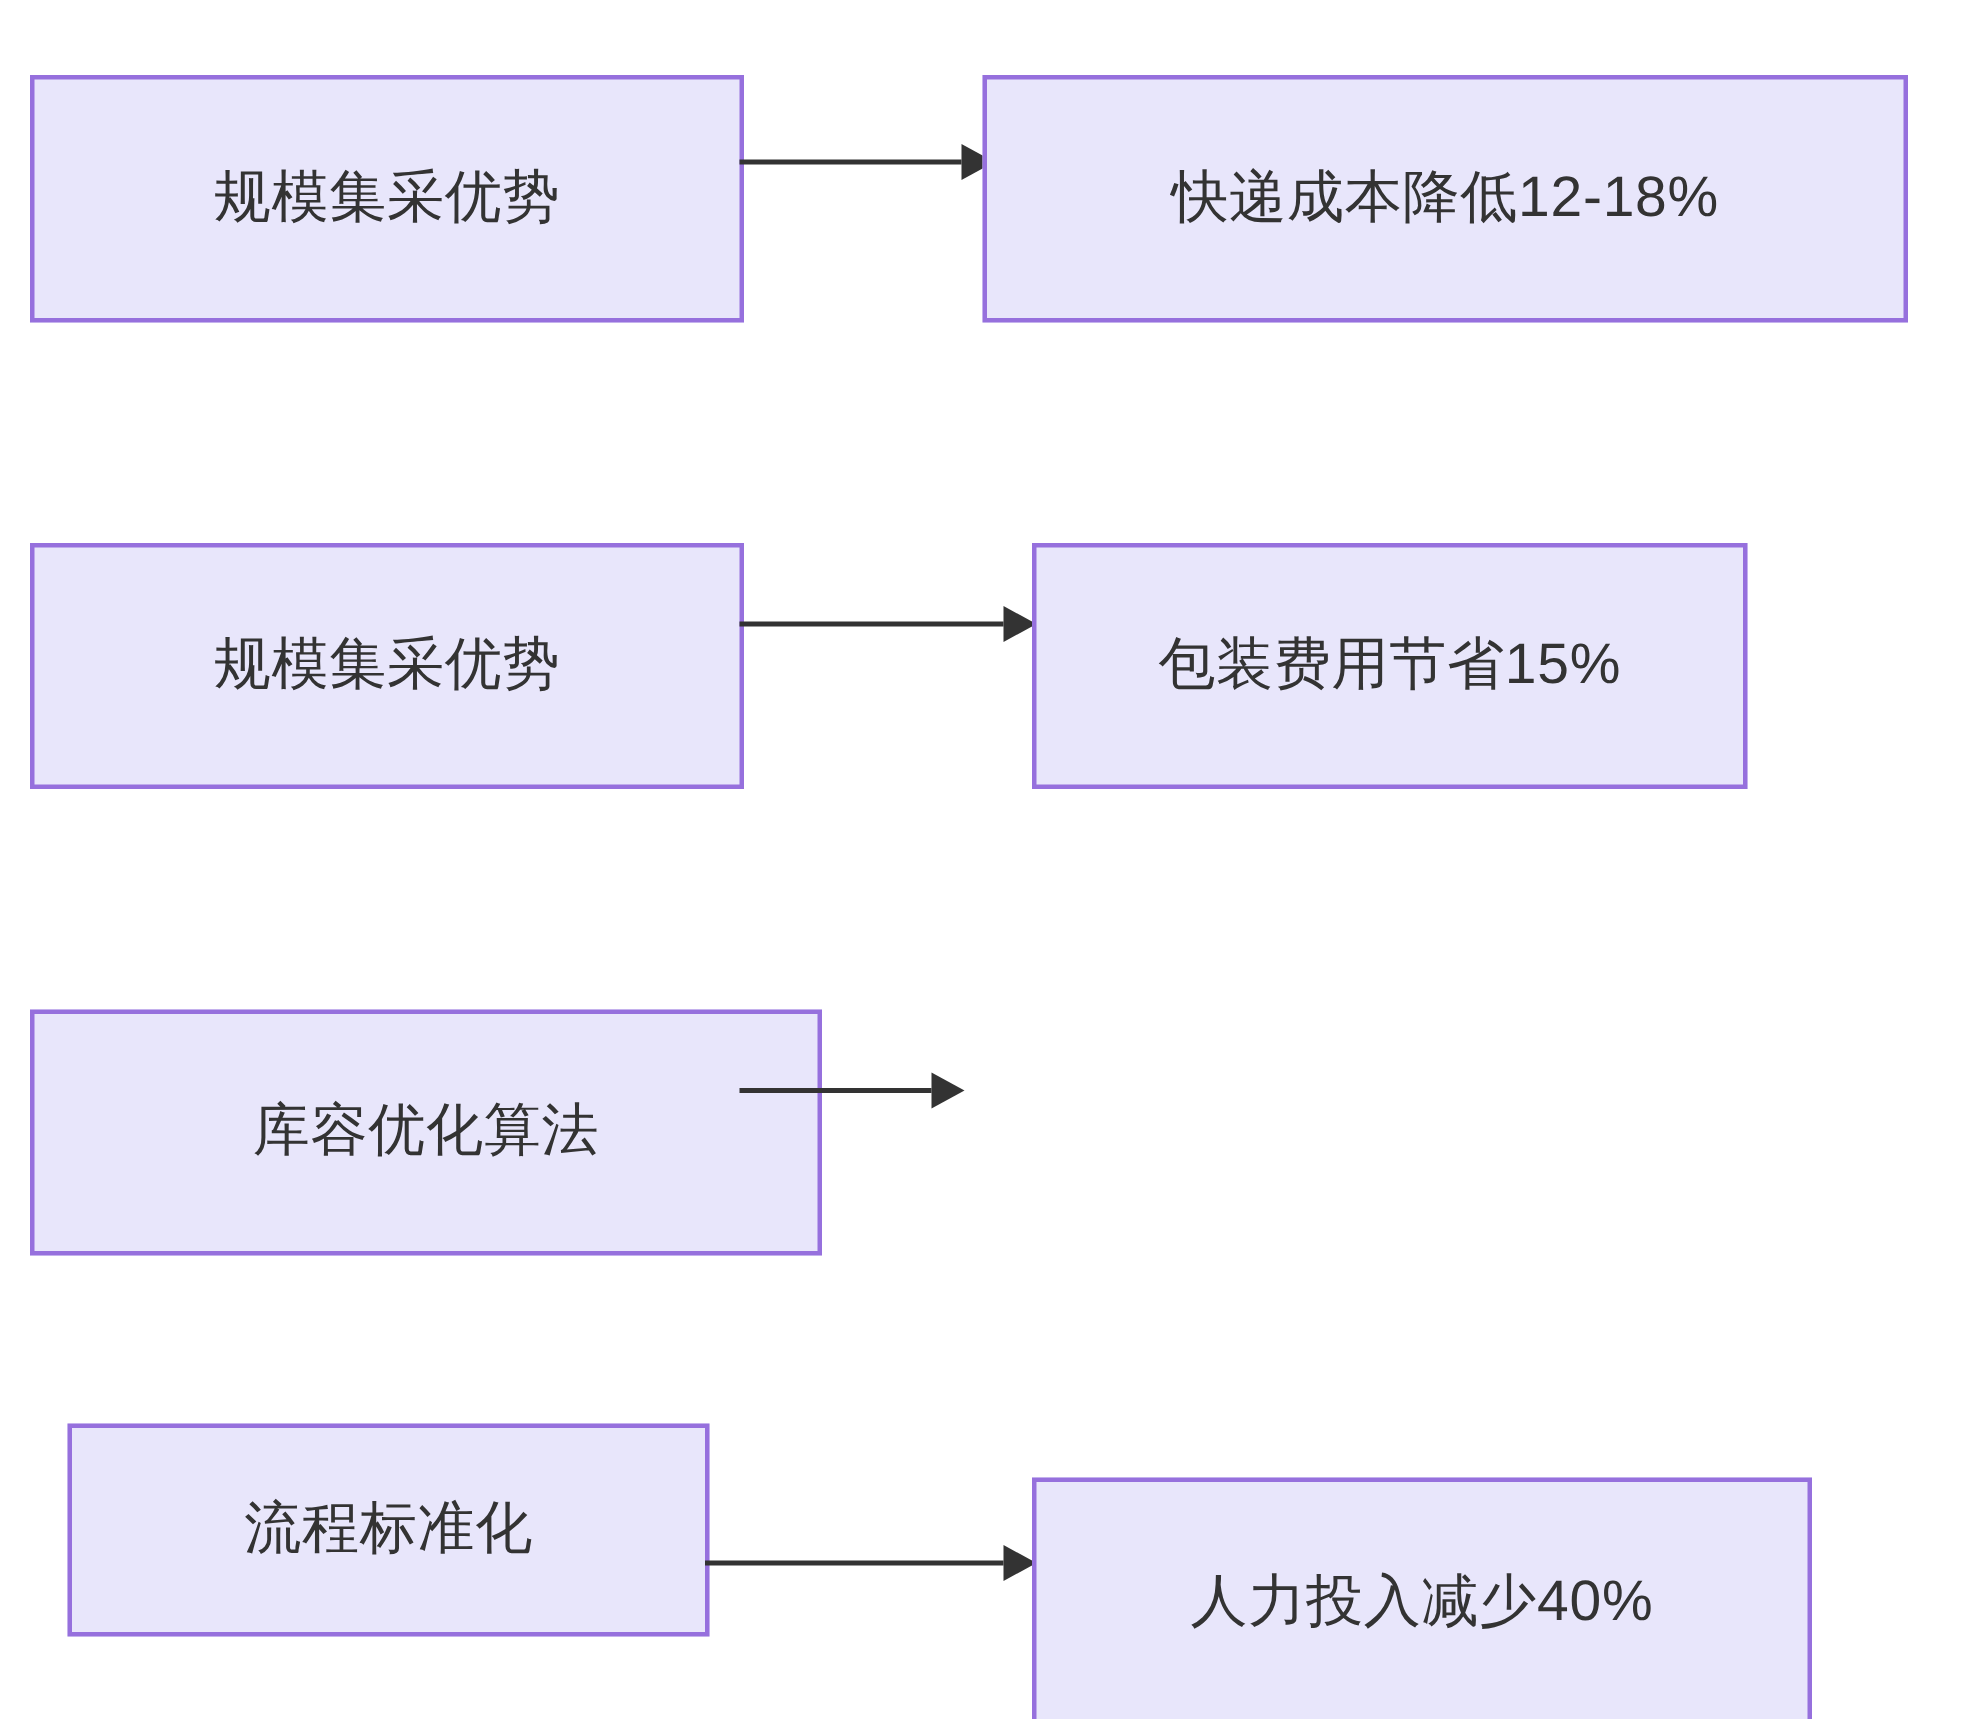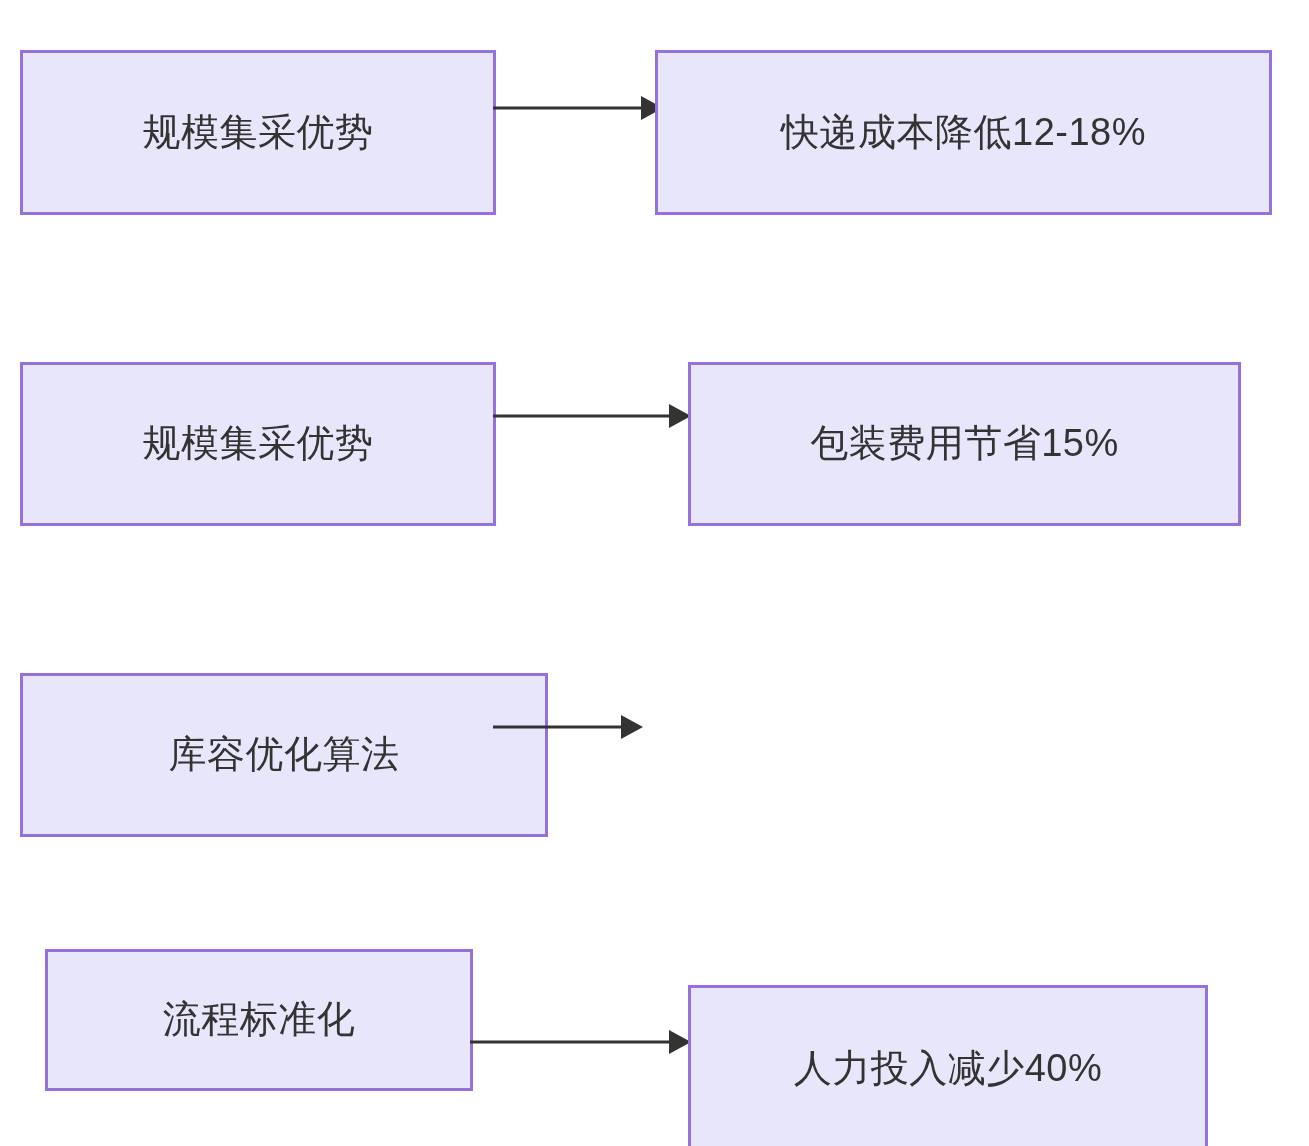--- a/index.html
+++ b/index.html
@@ -68,21 +68,21 @@
 
   <div class="node" style="left:20px; top:334px; width:476px; height:164px;">
     <span class="node-label">规模集采优势</span>
   </div>
 
   <svg class="edge" style="left:493px; top:396px; width:198px; height:40px;" viewBox="0 0 198 40">
     <line class="edge-line" x1="0" y1="20" x2="176" y2="20"></line>
     <polygon class="edge-head" points="176,8 198,20 176,32"></polygon>
   </svg>
 
-  <div class="node" style="left:688px; top:334px; width:553px; height:164px;">
+  <div class="node" style="left:688px; top:334px; width:477px; height:164px;">
     <span class="node-label">包装费用节省15%</span>
   </div>
 
   <div class="node" style="left:20px; top:645px; width:528px; height:164px;">
     <span class="node-label">库容优化算法</span>
   </div>
 
   <svg class="edge" style="left:493px; top:707px; width:150px; height:40px;" viewBox="0 0 150 40">
     <line class="edge-line" x1="0" y1="20" x2="128" y2="20"></line>
     <polygon class="edge-head" points="128,8 150,20 128,32"></polygon>

